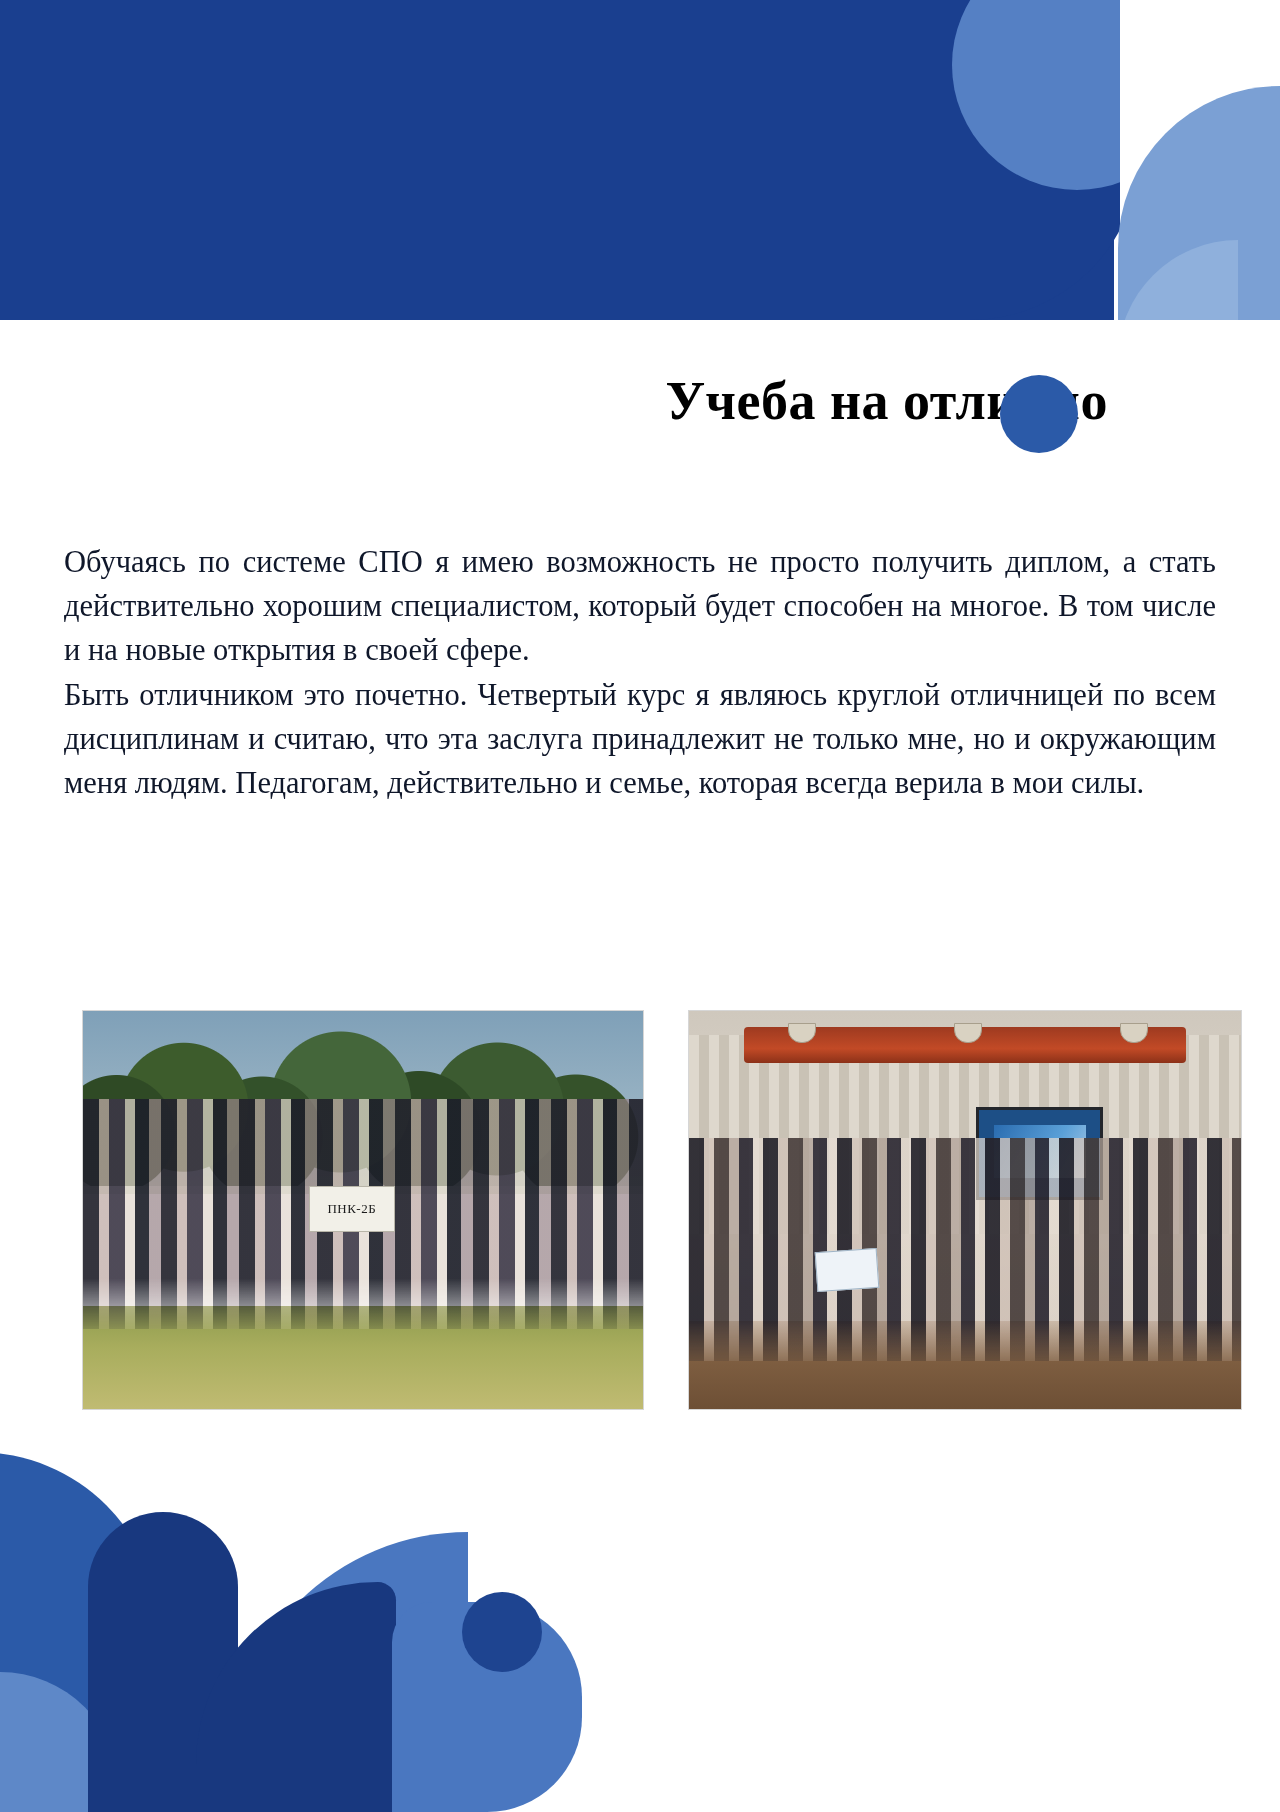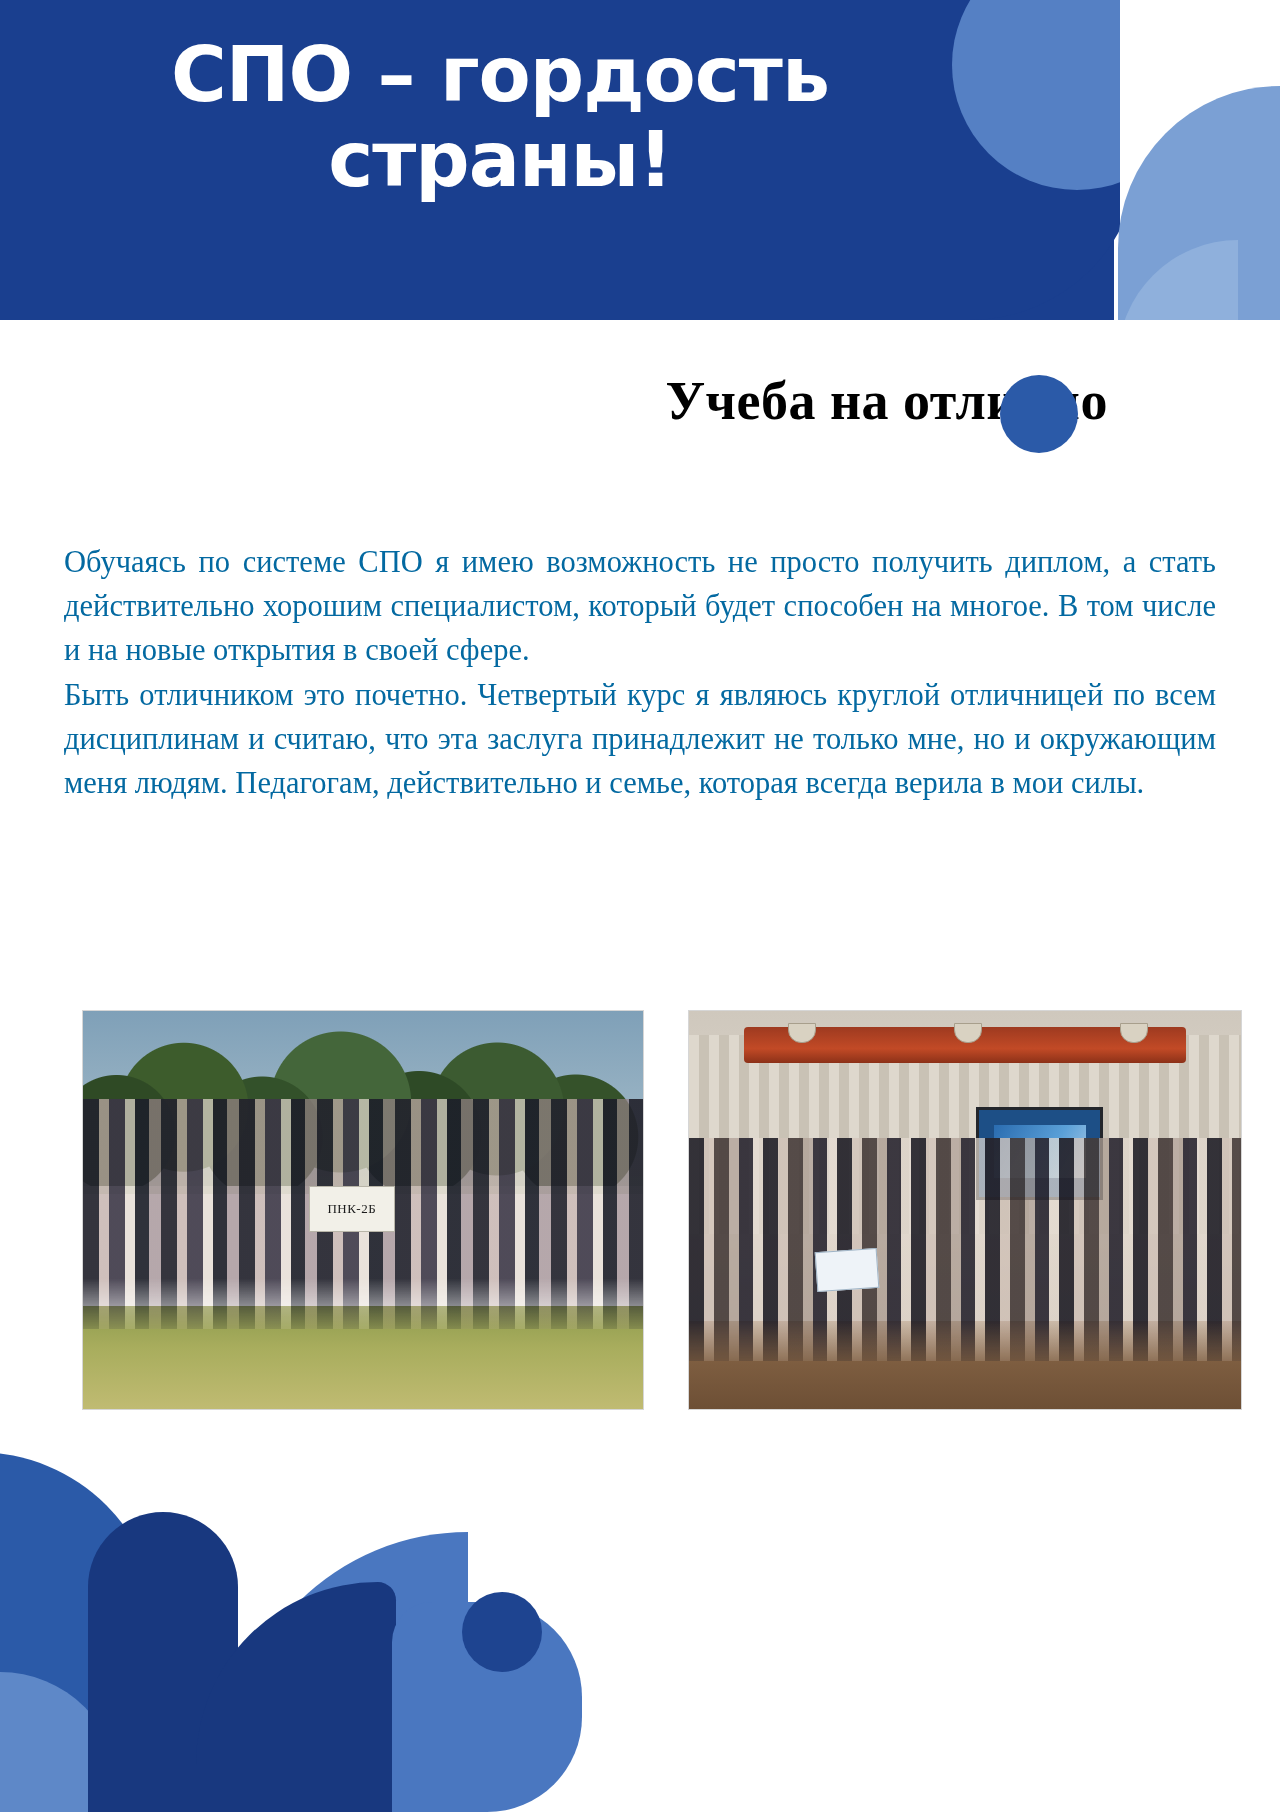--- a/index.html
+++ b/index.html
@@ -122,21 +122,21 @@
 
   
   .article {
     position: absolute;
     left: 64px;
     top: 540px;
     width: 1152px;
     font-family: "Liberation Serif", serif;
     font-size: 30.5px;
     line-height: 1.45;
-    color: #0369a1;
+    color: #0f172a;
     text-align: justify;
   }
   .article p {
     margin: 0;
     text-align: justify;
     text-justify: inter-word;
   }
 
   
   .photos {
@@ -329,21 +329,20 @@
 </head>
 <body>
 
 <div class="header">
   <div class="header-bg"></div>
   <div class="header-bg-corner"></div>
   <div class="header-circle-lightblue"></div>
   <div class="header-circle-mid"></div>
   <div class="header-petal"></div>
   <div class="header-petal-inner"></div>
-  <div class="header-title">СПО – гордость страны!</div>
 </div>
 
 <div class="section-heading-wrap">
   <span class="section-heading">Учеба на отлично</span>
 </div>
 <div class="heading-dot"></div>
 
 <div class="article">
   <p>Обучаясь по системе СПО я имею возможность не просто получить диплом, а стать действительно хорошим специалистом, который будет способен на многое. В том числе и на новые открытия в своей сфере.</p>
   <p>Быть отличником это почетно. Четвертый курс я являюсь круглой отличницей по всем дисциплинам и считаю, что эта заслуга принадлежит не только мне, но и окружающим меня людям. Педагогам, действительно и семье, которая всегда верила в мои силы.</p>

